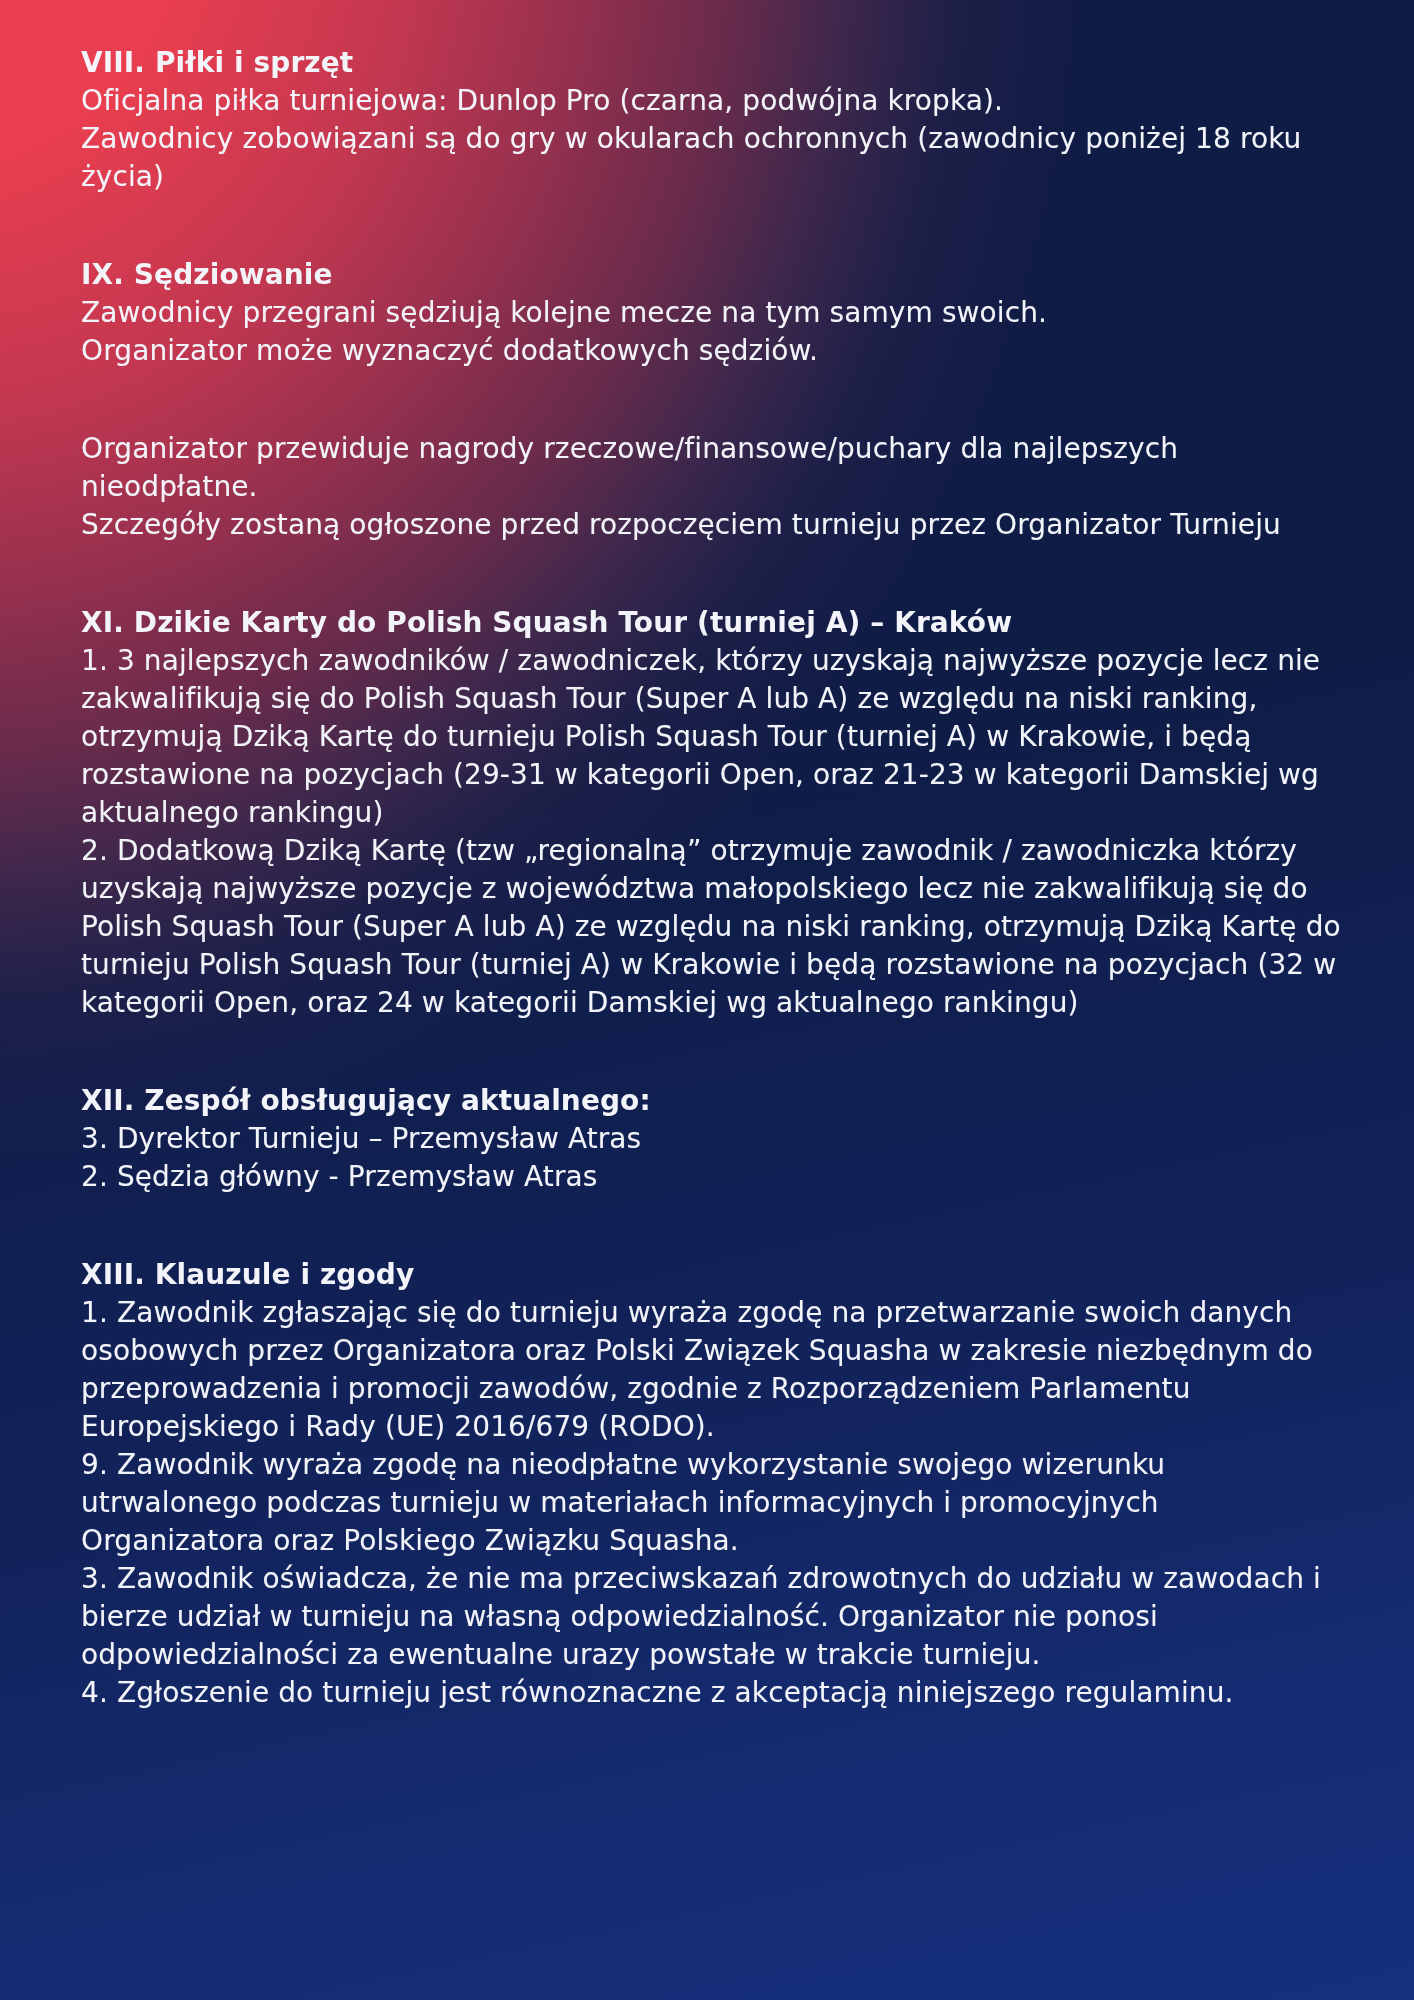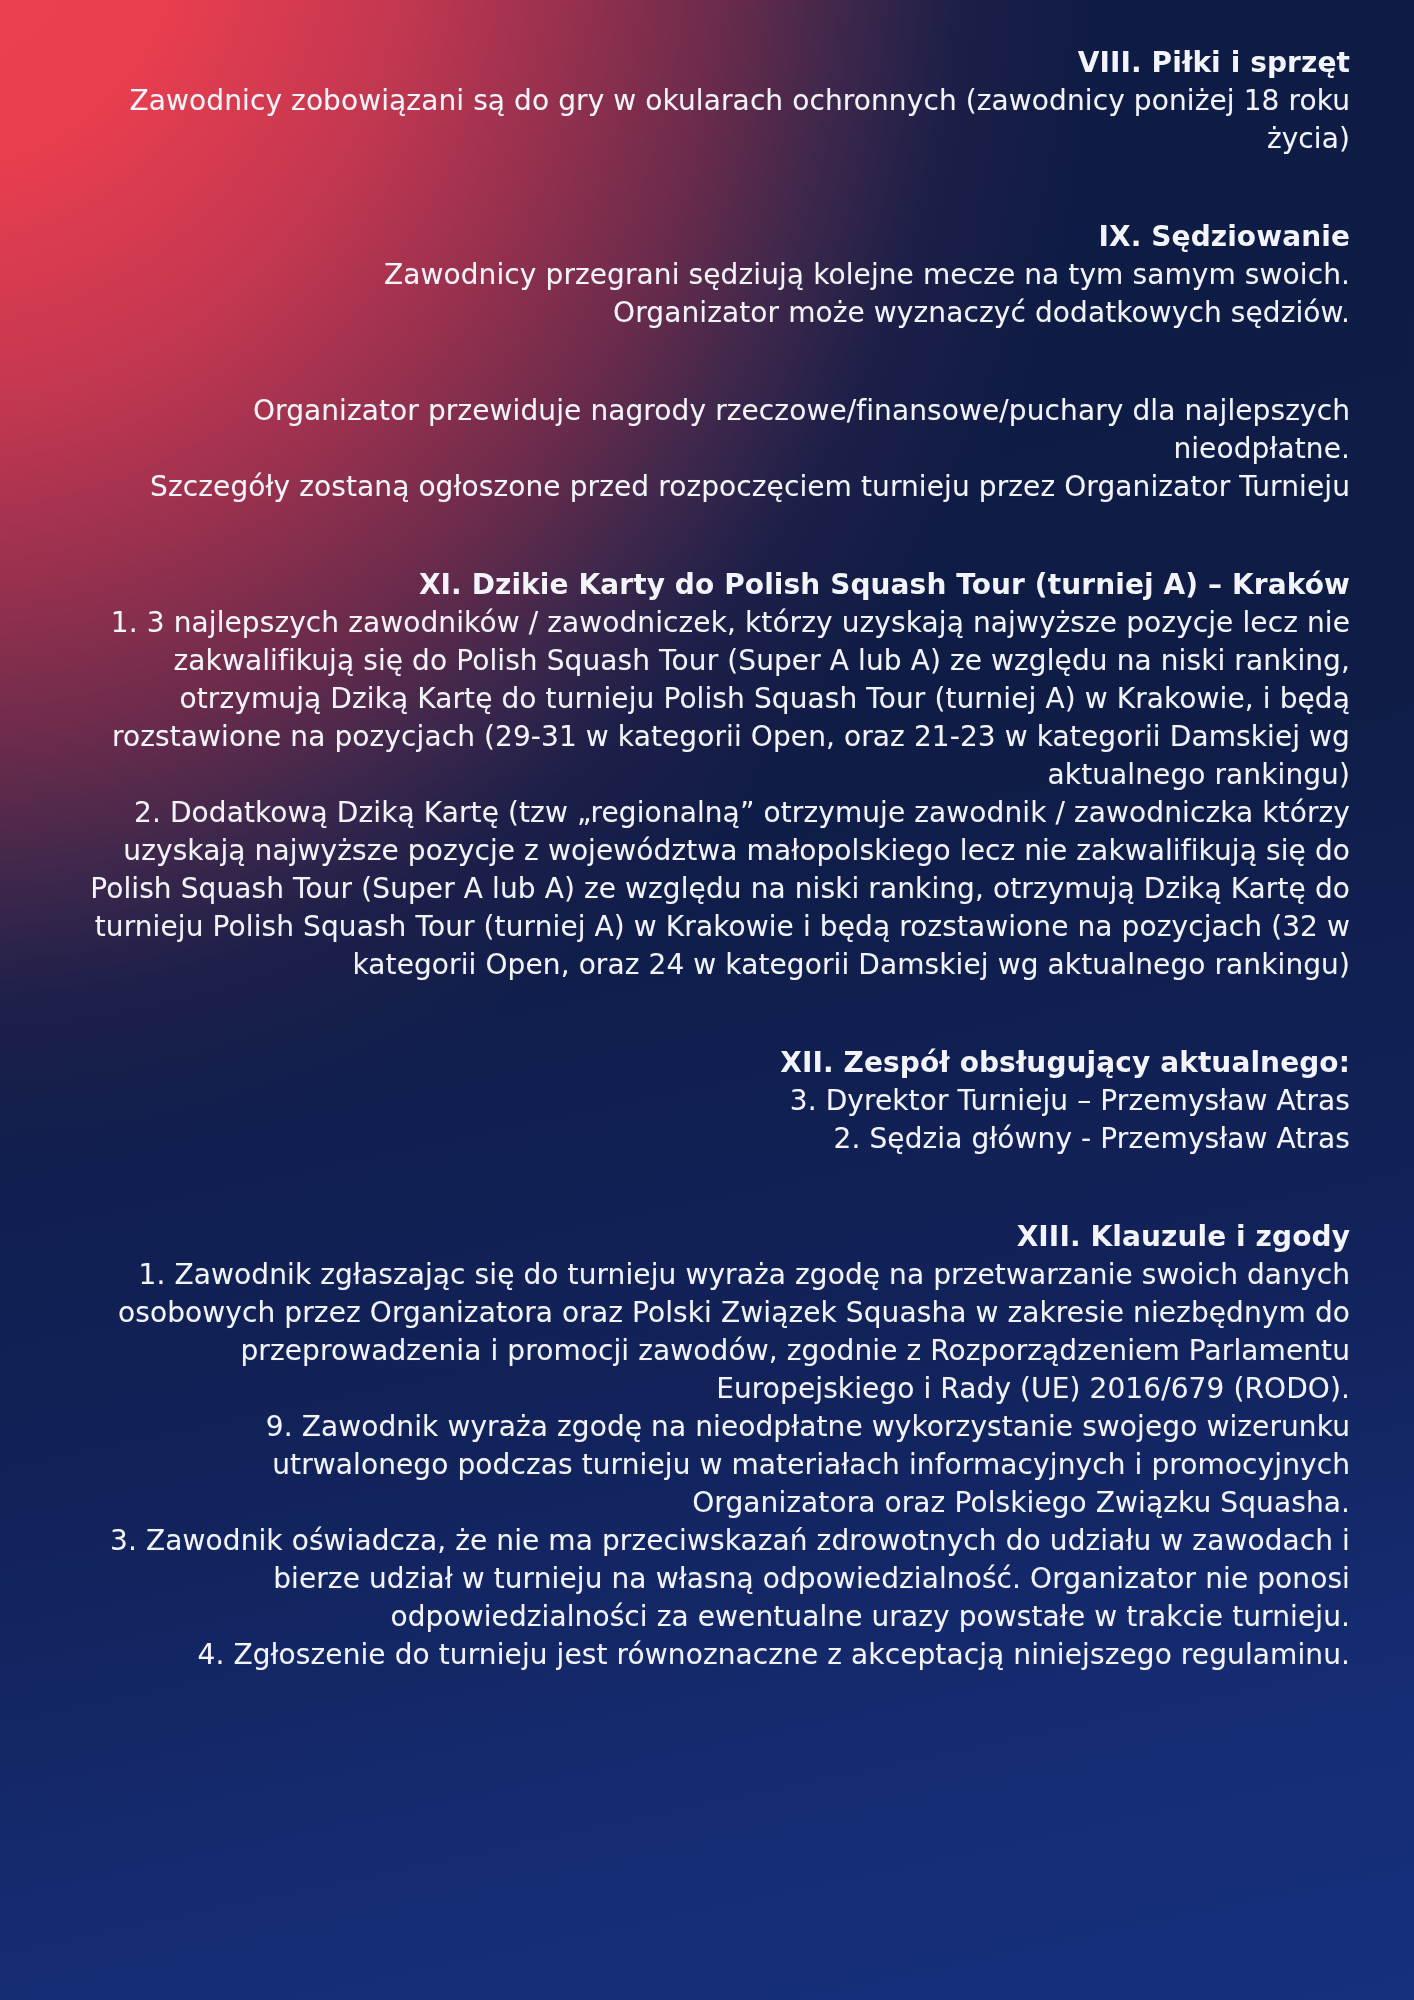--- a/index.html
+++ b/index.html
@@ -26,21 +26,21 @@
         rgba(74,42,77,0.85) 72%,
         rgba(45,35,75,0.45) 82%,
         rgba(18,28,70,0) 94%),
       linear-gradient(168deg,
         #0e1b44 0%,
         #0f1c46 40%,
         #12235c 68%,
         #152c72 85%,
         #16307e 100%);
   }
-  .sec { margin: 0 0 60px 16px; text-align: right; }
+  .sec { margin: 0 0 60px 16px; }
   .sec:last-child { margin-bottom: 0; }
   .sec-title {
     margin: 0;
     font-size: 28px;
     line-height: 38px;
     font-weight: 700;
     letter-spacing: 0.1px;
   }
   .para {
     margin: 0;
@@ -51,20 +51,21 @@
     text-shadow: 0 0 1px rgba(255,255,255,0.25);
   }
 </style>
 </head>
 <body>
 
 <div class="page">
 
   <section class="sec">
     <h2 class="sec-title">VIII. Piłki i sprzęt</h2>
+    <p class="para">Oficjalna piłka turniejowa: Dunlop Pro (czarna, podwójna kropka).</p>
     <p class="para">Zawodnicy zobowiązani są do gry w okularach ochronnych (zawodnicy poniżej 18 roku życia)</p>
   </section>
 
   <section class="sec">
     <h2 class="sec-title">IX. Sędziowanie</h2>
     <p class="para">Zawodnicy przegrani sędziują kolejne mecze na tym samym swoich.</p>
     <p class="para">Organizator może wyznaczyć dodatkowych sędziów.</p>
   </section>
 
   <section class="sec">

